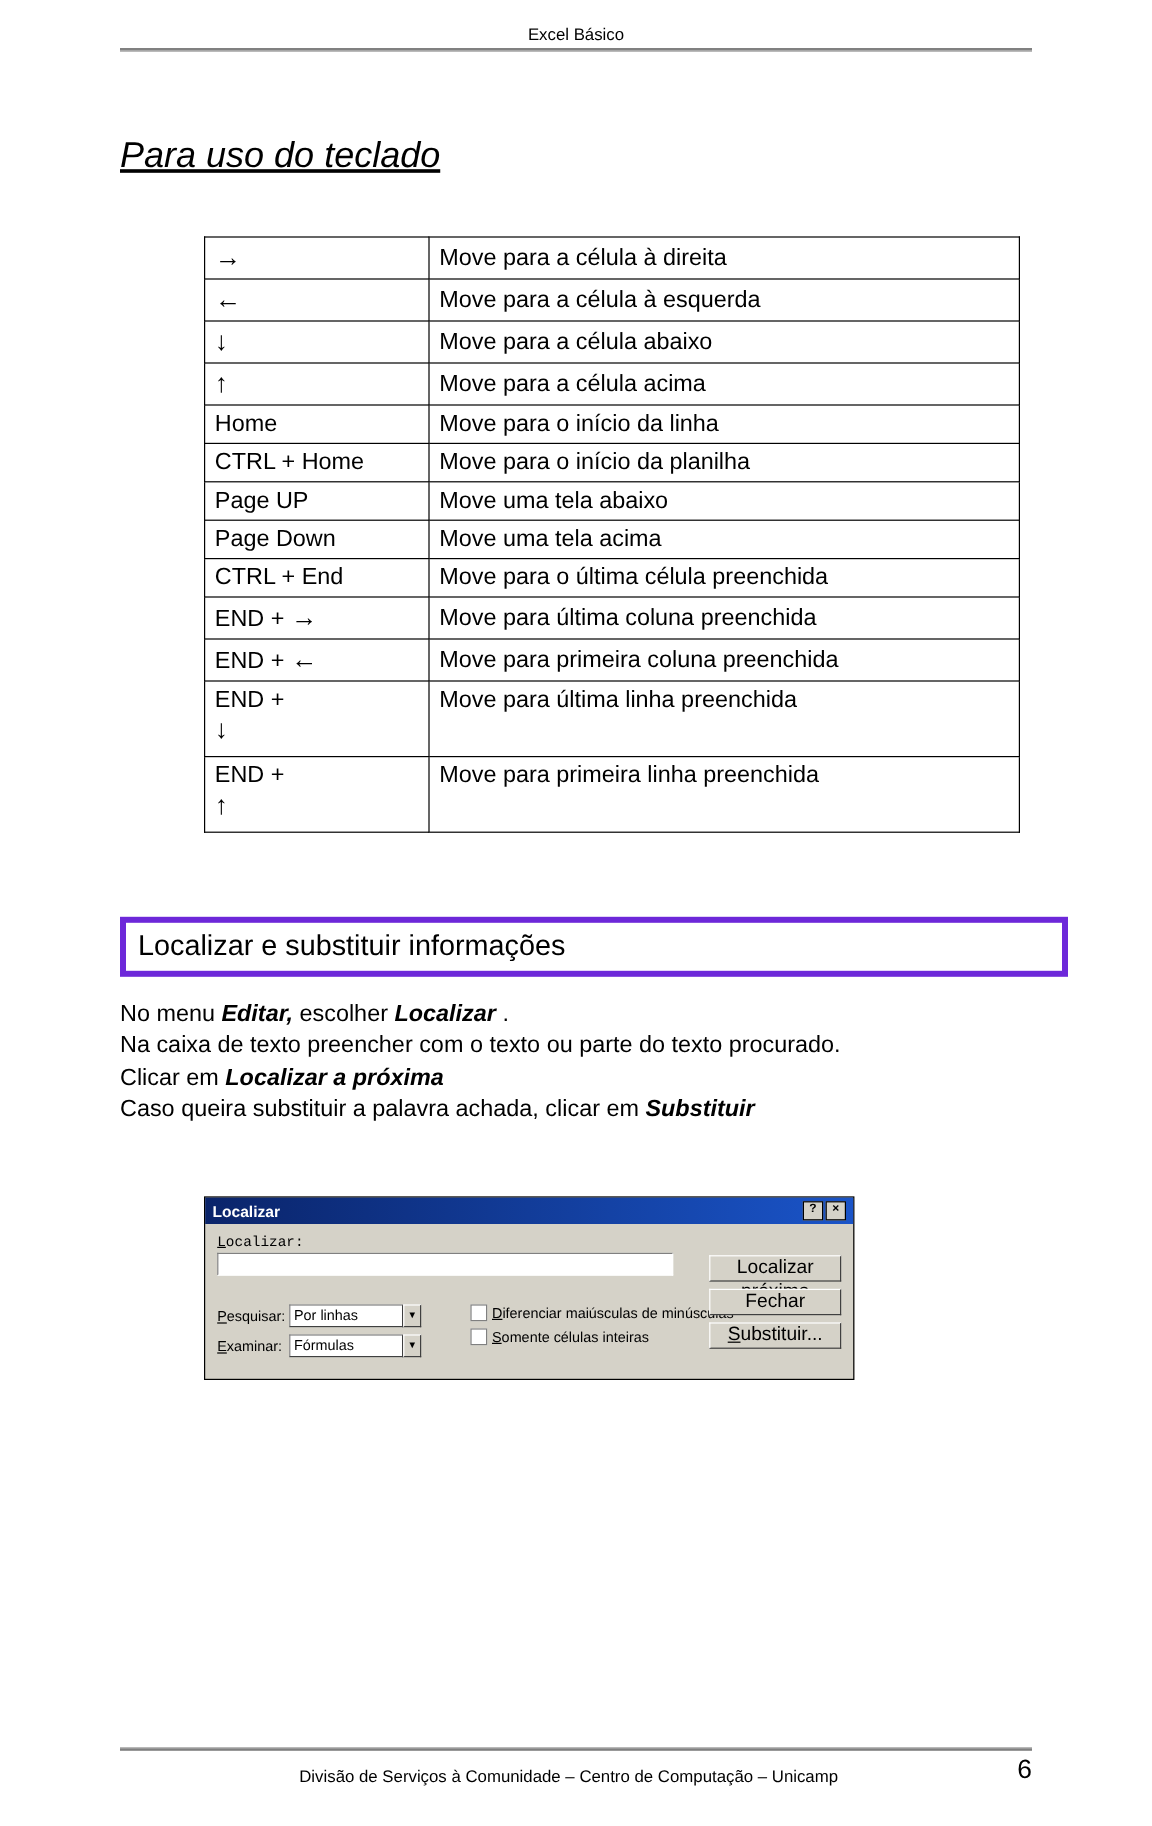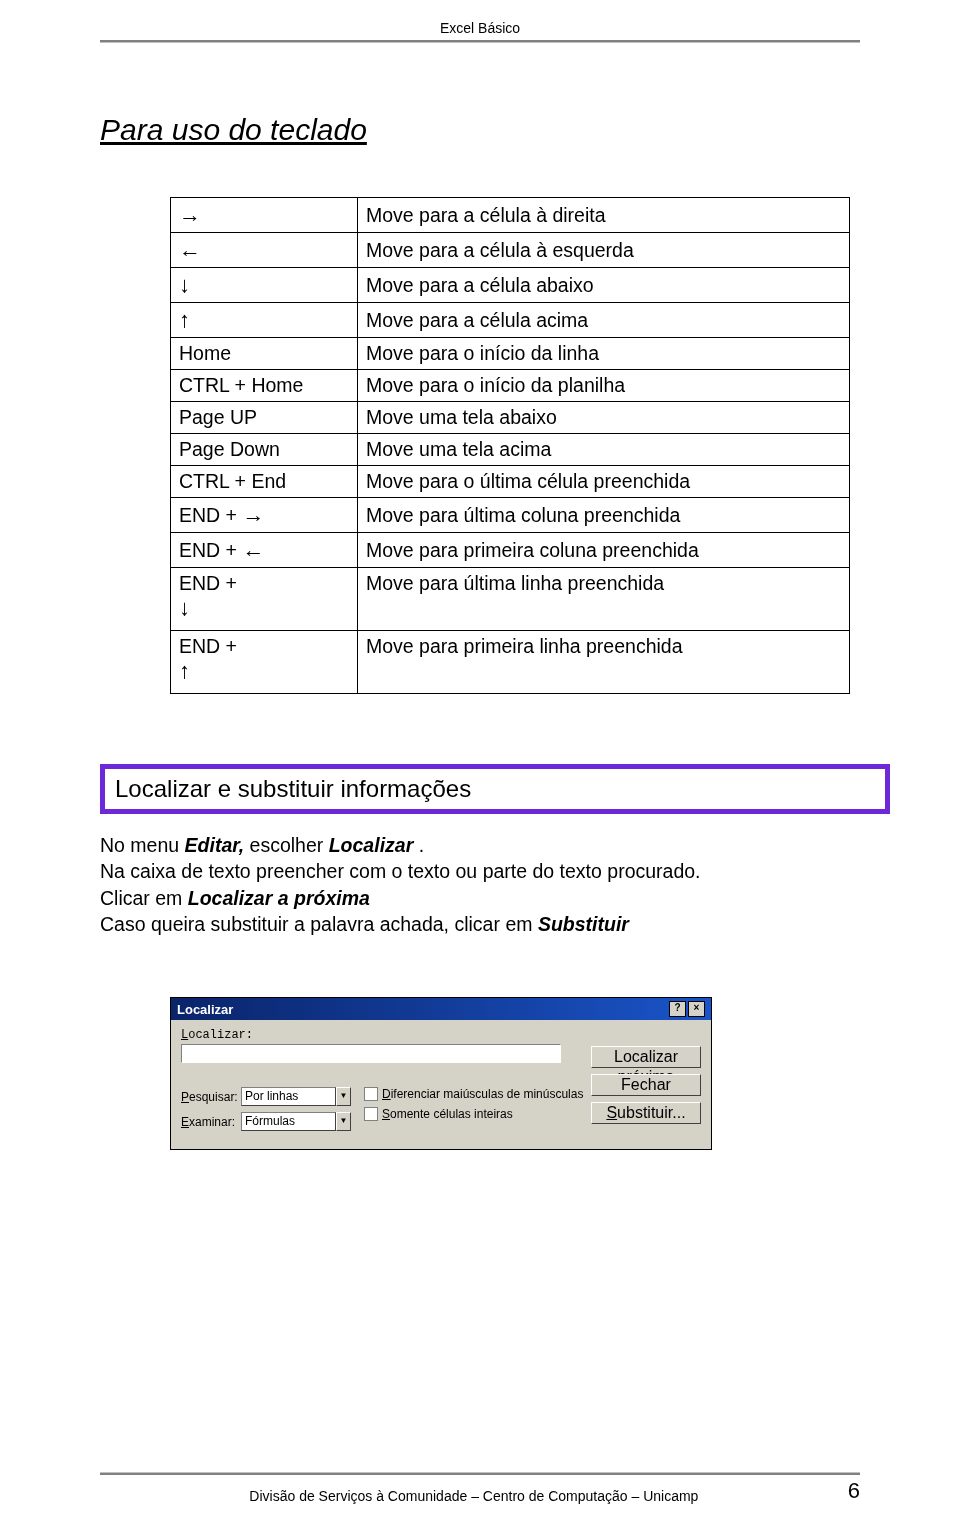--- a/index.html
+++ b/index.html
@@ -182,28 +182,28 @@
     border: 1px solid #fff;
     border-right-color: #404040;
     border-bottom-color: #404040;
     font-size: 16px;
     line-height: 20px;
     text-align: center;
     box-sizing: border-box;
   }
   .bottom-row {
     display: flex;
-    gap: 8px;
+    gap: 36px;
   }
   .bottom-left {
     width: 175px;
   }
   .footer {
     position: absolute;
-    bottom: 18px;
+    bottom: 34px;
     left: 100px;
     right: 100px;
     text-align: center;
   }
   .footer-line {
     height: 2px;
     background: #808080;
     border-top: 1px solid #c0c0c0;
     margin-bottom: 3px;
   }

